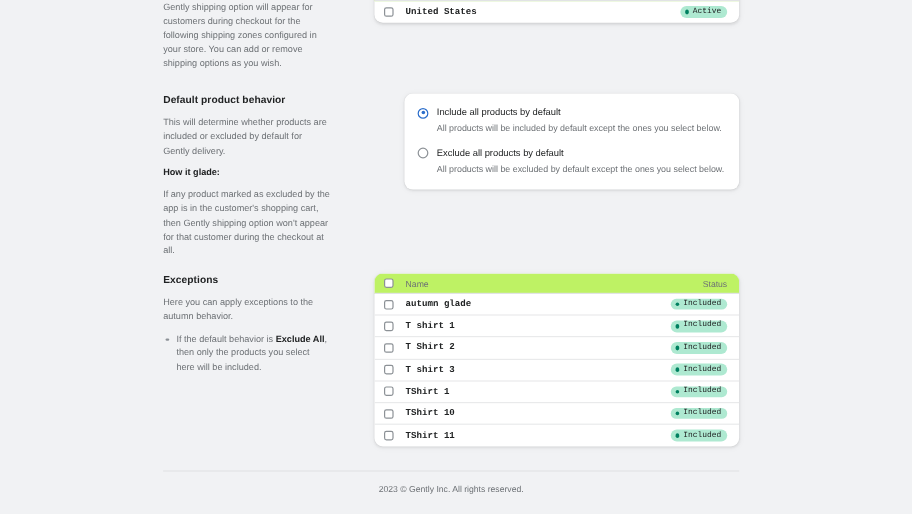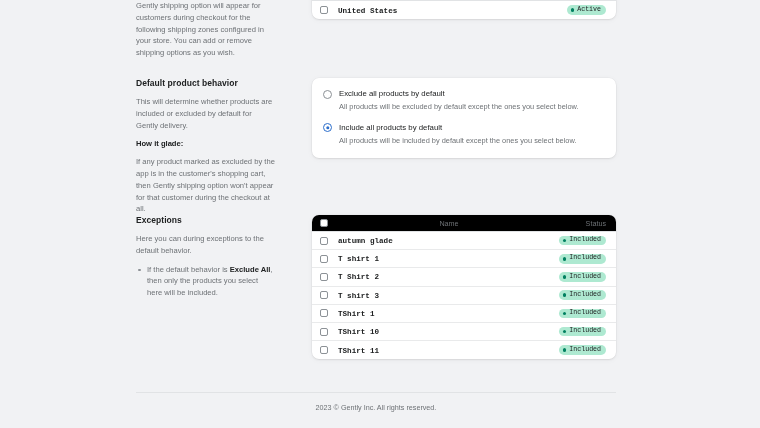--- a/index.html
+++ b/index.html
@@ -98,23 +98,22 @@
     overflow: hidden;
   }
 
   
   .tbl { width: 100%; }
   .tbl-head {
     display: flex;
     align-items: center;
     height: 17px;
     padding: 0 10px 0 8px;
-    background: #000000;
+    background: #bef264;
     border-bottom: 1px solid #e1e3e5;
-    text-align: center;
   }
   .tbl-row {
     display: flex;
     align-items: center;
     height: 18.2px;
     padding: 0 10px 0 8px;
     border-bottom: 1px solid #e9eaeb;
     font-family: Liberation Mono, monospace;
   }
   .tbl-row:last-child { border-bottom: none; }
@@ -257,59 +256,59 @@
                 <span>Active</span>
               </span>
             </div>
           </div>
 
         </div>
       </div>
     </div>
   </div>
 
-  <div class="section" style="top:78px;">
+  <div class="section" style="top:78px;gap:25px;">
 
     <div class="desc-col">
       <div class="desc-title">Default product behavior</div>
       <p class="desc-p">This will determine whether products are included or excluded by default for Gently delivery.</p>
       <div class="desc-sub">How it glade:</div>
       <p class="desc-p">If any product marked as excluded by the app is in the customer's shopping cart, then Gently shipping option won't appear for that customer during the checkout at all.</p>
     </div>
 
     <div class="card-col">
       <div class="card">
         <div class="radio-card-inner">
+
+          <div class="radio-opt">
+            <span class="radio-ctrl checked"></span>
+            <span class="radio-text">
+              <span class="radio-label">Include all products by default</span>
+              <span class="radio-help" style="display:block;">All products will be included by default except the ones you select below.</span>
+            </span>
+          </div>
 
           <div class="radio-opt">
             <span class="radio-ctrl"></span>
             <span class="radio-text">
               <span class="radio-label">Exclude all products by default</span>
               <span class="radio-help" style="display:block;">All products will be excluded by default except the ones you select below.</span>
             </span>
           </div>
 
-          <div class="radio-opt">
-            <span class="radio-ctrl checked"></span>
-            <span class="radio-text">
-              <span class="radio-label">Include all products by default</span>
-              <span class="radio-help" style="display:block;">All products will be included by default except the ones you select below.</span>
-            </span>
-          </div>
-
         </div>
       </div>
     </div>
   </div>
 
-  <div class="section" style="top:215px;">
+  <div class="section" style="top:228px;">
 
     <div class="desc-col">
       <div class="desc-title">Exceptions</div>
-      <p class="desc-p tight">Here you can during exceptions to the default behavior.</p>
+      <p class="desc-p tight">Here you can apply exceptions to the autumn behavior.</p>
       <ul class="desc-list">
         <li>
           <span>If the default behavior is </span><b>Exclude All</b><span>, then only the products you select here will be included.</span>
         </li>
       </ul>
     </div>
 
     <div class="card-col">
       <div class="card">
         <div class="tbl">

